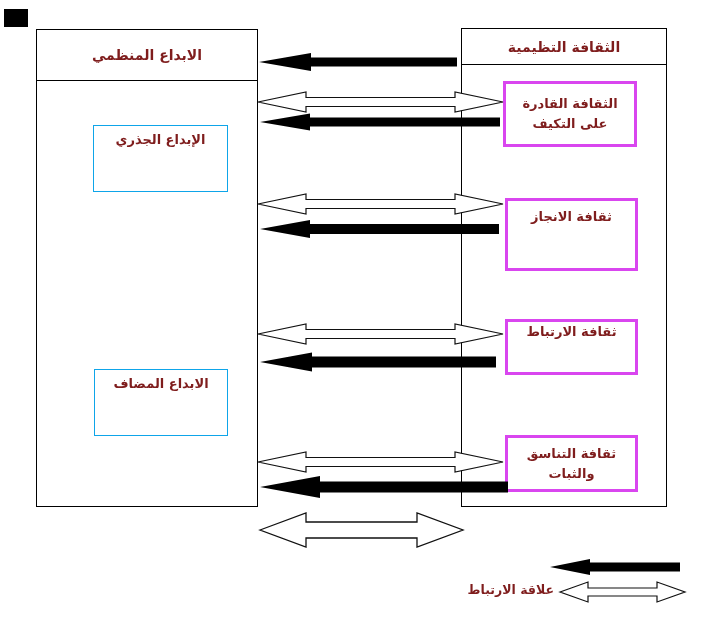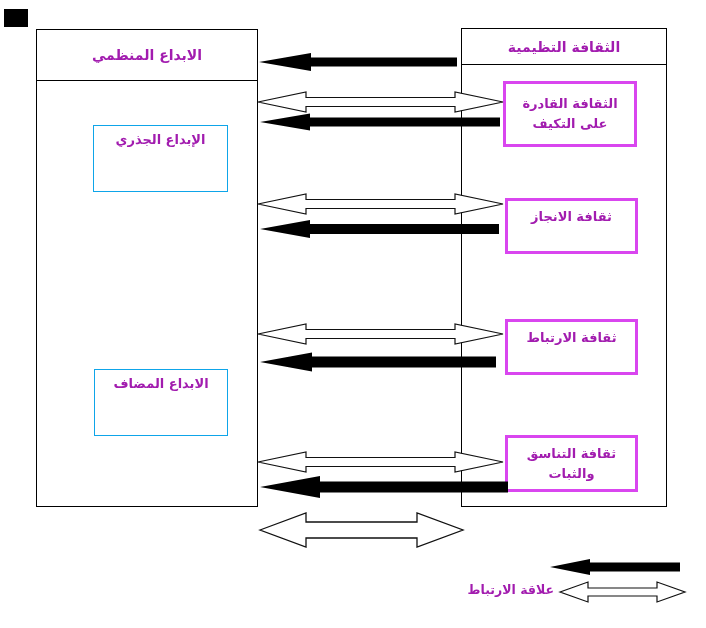--- a/index.html
+++ b/index.html
@@ -1,18 +1,18 @@
 <!DOCTYPE html>
 <html lang="ar"><head>
 <meta charset="utf-8">
 <style>
   html,body{margin:0;padding:0;background:#fff;}
   #canvas{
     position:relative;width:706px;height:628px;background:#ffffff;
-    font-family:"DejaVu Sans",sans-serif;color:#a21caf;overflow:hidden;
+    font-family:"DejaVu Sans",sans-serif;color:#7f1d1d;overflow:hidden;
   }
   .abs{position:absolute;box-sizing:border-box;}
   .outer-box{border:1.4px solid #000;background:#fff;}
   .hdr{
     border-bottom:1.4px solid #000;display:flex;align-items:center;justify-content:center;
     font-weight:bold;font-size:14px;
   }
   .inner-box{
     border:1px solid #0ea5e9;background:#fff;text-align:center;
     font-weight:bold;font-size:13px;line-height:1.45;padding-top:5px;
@@ -48,25 +48,25 @@
   </div>
 
   <div class="abs inner-box" style="left:94px;top:369px;width:134px;height:67px;">
     <span>الابداع المضاف</span>
   </div>
 
   <div class="abs culture-box center" style="left:503px;top:81px;width:134px;height:66px;">
     <span>الثقافة القادرة على التكيف</span>
   </div>
 
-  <div class="abs culture-box" style="left:505px;top:198px;width:133px;height:56px;padding-top:6px;">
+  <div class="abs culture-box" style="left:505px;top:198px;width:133px;height:73px;padding-top:6px;">
     <span>ثقافة الانجاز</span>
   </div>
 
-  <div class="abs culture-box" style="left:505px;top:319px;width:133px;height:56px;padding-top:6px;">
+  <div class="abs culture-box" style="left:505px;top:319px;width:133px;height:56px;">
     <span>ثقافة الارتباط</span>
   </div>
 
   <div class="abs culture-box" style="left:505px;top:435px;width:133px;height:57px;padding-top:6px;text-align:center;">
     <span>ثقافة التناسق والثبات</span>
   </div>
 
   <svg id="arrow-layer" width="706" height="628" viewBox="0 0 706 628">
 
     <polygon points="259,62 311,53 311,57.5 457,57.5 457,66.5 311,66.5 311,71" fill="#000"></polygon>

